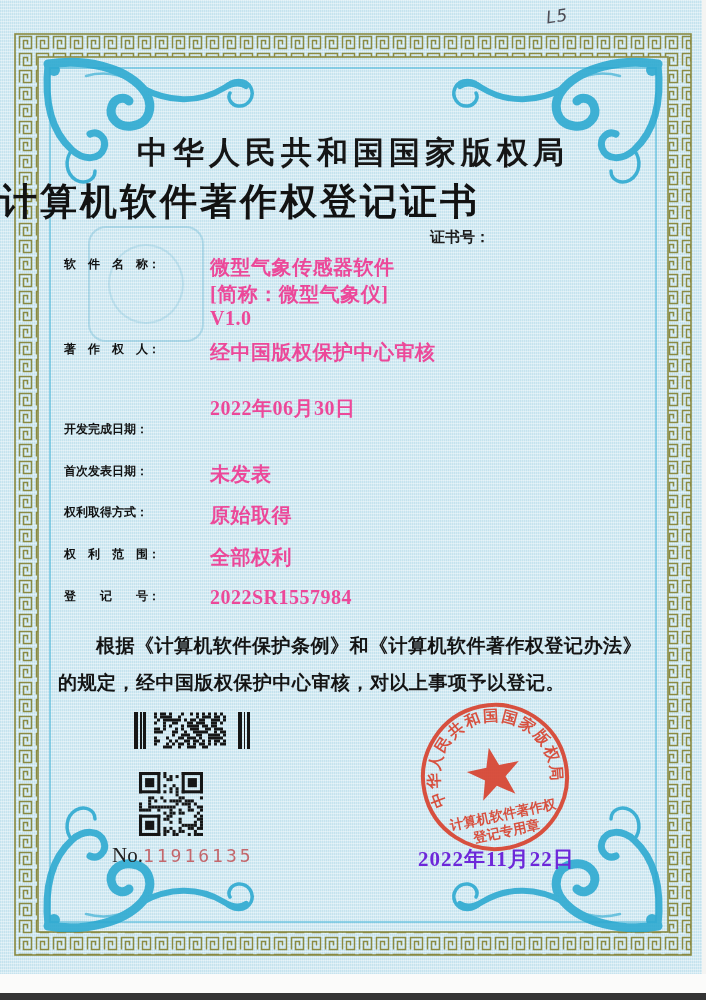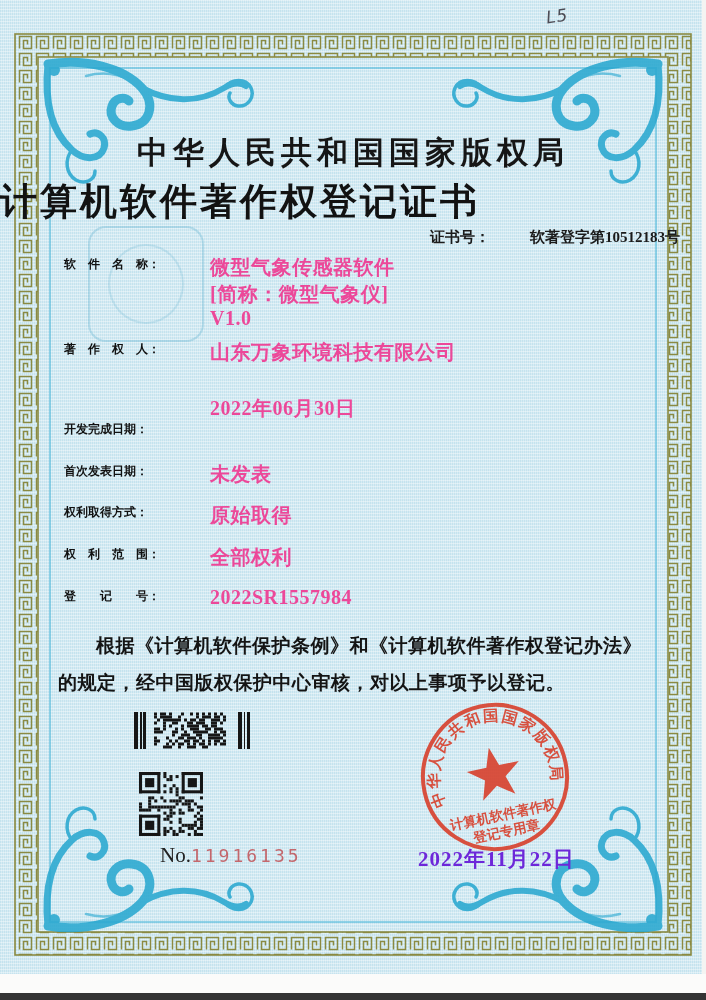--- a/index.html
+++ b/index.html
@@ -46,21 +46,21 @@
     font-size:20px;font-weight:bold;color:#ec4899;white-space:nowrap;letter-spacing:.5px;
   }
   .statement{
     position:absolute;left:58px;top:627px;width:600px;
     font-size:19px;font-weight:bold;color:#141414;
     line-height:37px;text-indent:2em;letter-spacing:.5px;
   }
   .barcode{position:absolute;left:134px;top:712px;width:116px;height:37px;}
   .qrcode{position:absolute;left:139px;top:772px;width:64px;height:64px;}
   .serial{position:absolute;left:112px;top:843px;display:flex;align-items:baseline;}
-  .serial .no-label{font-size:21px;color:#222;font-family:"Liberation Serif",serif;margin-left:48px;}
+  .serial .no-label{font-size:21px;color:#222;font-family:"Liberation Serif",serif;}
   .serial .no-value{
     font-family:"DejaVu Sans Mono",monospace;
     font-size:18px;color:#c05156;letter-spacing:3px;opacity:.85;
   }
   .issue-date{
     position:absolute;left:418px;top:845px;
     font-size:21px;font-weight:bold;color:#6d28d9;letter-spacing:1px;
   }
   .seal-box{position:absolute;left:390px;top:672px;width:210px;height:210px;}
   .watermark{
@@ -112,30 +112,29 @@
     <div class="inner"></div>
   </div>
 
 <div class="pencil-note">L5</div>
 
 <div class="authority">中华人民共和国国家版权局</div>
 <div class="cert-title">计算机软件著作权登记证书</div>
 
 <div class="cert-no">
   <span class="lbl">证书号：</span>
-  <span class="val">软著登字第10512183号</span>
 </div>
 
 <div class="field-label" style="top:256px">软　件　名　称：</div>
 <div class="field-value" style="top:254px">微型气象传感器软件</div>
 <div class="field-value" style="top:281px">[简称：微型气象仪]</div>
 <div class="field-value" style="top:307px">V1.0</div>
 
 <div class="field-label" style="top:341px">著　作　权　人：</div>
-<div class="field-value" style="top:339px">山东万象环境科技有限公司</div>
+<div class="field-value" style="top:339px">经中国版权保护中心审核</div>
 
 <div class="field-label" style="top:421px">开发完成日期：</div>
 <div class="field-value" style="top:395px">2022年06月30日</div>
 
 <div class="field-label" style="top:463px">首次发表日期：</div>
 <div class="field-value" style="top:461px">未发表</div>
 
 <div class="field-label" style="top:504px">权利取得方式：</div>
 <div class="field-value" style="top:502px">原始取得</div>
 

